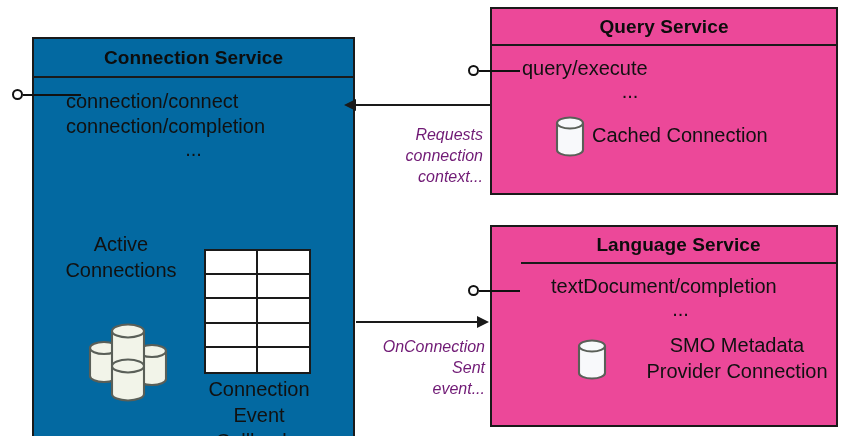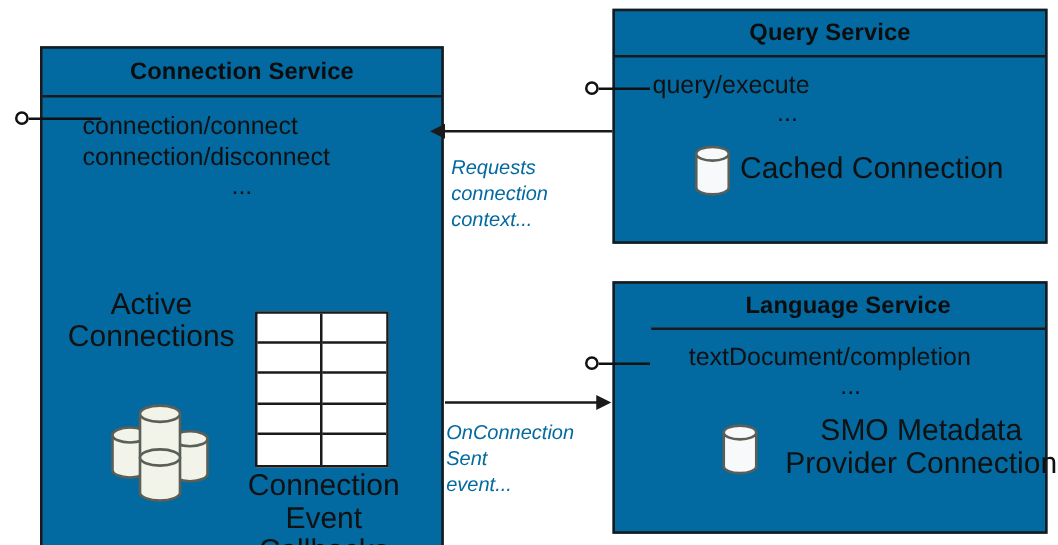--- a/index.html
+++ b/index.html
@@ -22,21 +22,21 @@
   .component {
     position: absolute;
     border: 2px solid #1a1a1a;
     box-sizing: border-box;
   }
   .component.connection {
     background: #0369a1;
     margin-top: 30px;
   }
   .component.plain {
-    background: #0369a1;
+    background: #ec4899;
   }
   .comp-title {
     font-weight: bold;
     font-size: 19px;
     color: #0d0d0d;
     text-align: center;
     letter-spacing: .1px;
     border-bottom: 2px solid #1a1a1a;
     box-sizing: border-box;
     display: flex;
@@ -107,22 +107,22 @@
     border-right: 12px solid #1a1a1a;
   }
   .arrow-head.right {
     border-left: 12px solid #1a1a1a;
   }
   .arrow-label {
     position: absolute;
     font-style: italic;
     font-size: 16px;
     line-height: 21px;
-    text-align: left;
-    color: #0369a1;
+    text-align: right;
+    color: #701a75;
   }
 
   
   .cyl {
     position: absolute;
   }
   .cyl svg { display: block; }
 
   
   .grid-glyph {
@@ -137,39 +137,39 @@
     border-bottom: 2px solid #1a1a1a;
     box-sizing: border-box;
   }
   .grid-cell.last-col { border-right: none; }
   .grid-cell.last-row { border-bottom: none; }
 
   
   .glyph-caption {
     position: absolute;
     text-align: center;
-    font-size: 24px;
+    font-size: 20px;
     line-height: 26px;
     color: #111111;
   }
 </style>
 </head>
 <body>
 
 <div id="canvas">
 
   <div class="component connection" style="left:32px; top:7px; width:323px; height:420px;">
 
     <div class="comp-title" style="height:39px;">Connection Service</div>
 
     <div class="comp-body" style="height:377px;">
 
       <div class="op-list" style="top:11px; left:32px; right:10px;">
         <div class="op-line left">connection/connect</div>
-        <div class="op-line left">connection/disconnect</div>
+        <div class="op-line left">connection/completion</div>
         <div class="op-ellipsis" style="margin-left:-22px;">...</div>
       </div>
 
       <div class="glyph-caption" style="left:8px; top:153px; width:158px;">
         <div>Active</div>
         <div>Connections</div>
       </div>
 
       <div class="cyl" style="left:46px; top:240px;">
         <svg width="100" height="90" viewBox="0 0 100 90">

